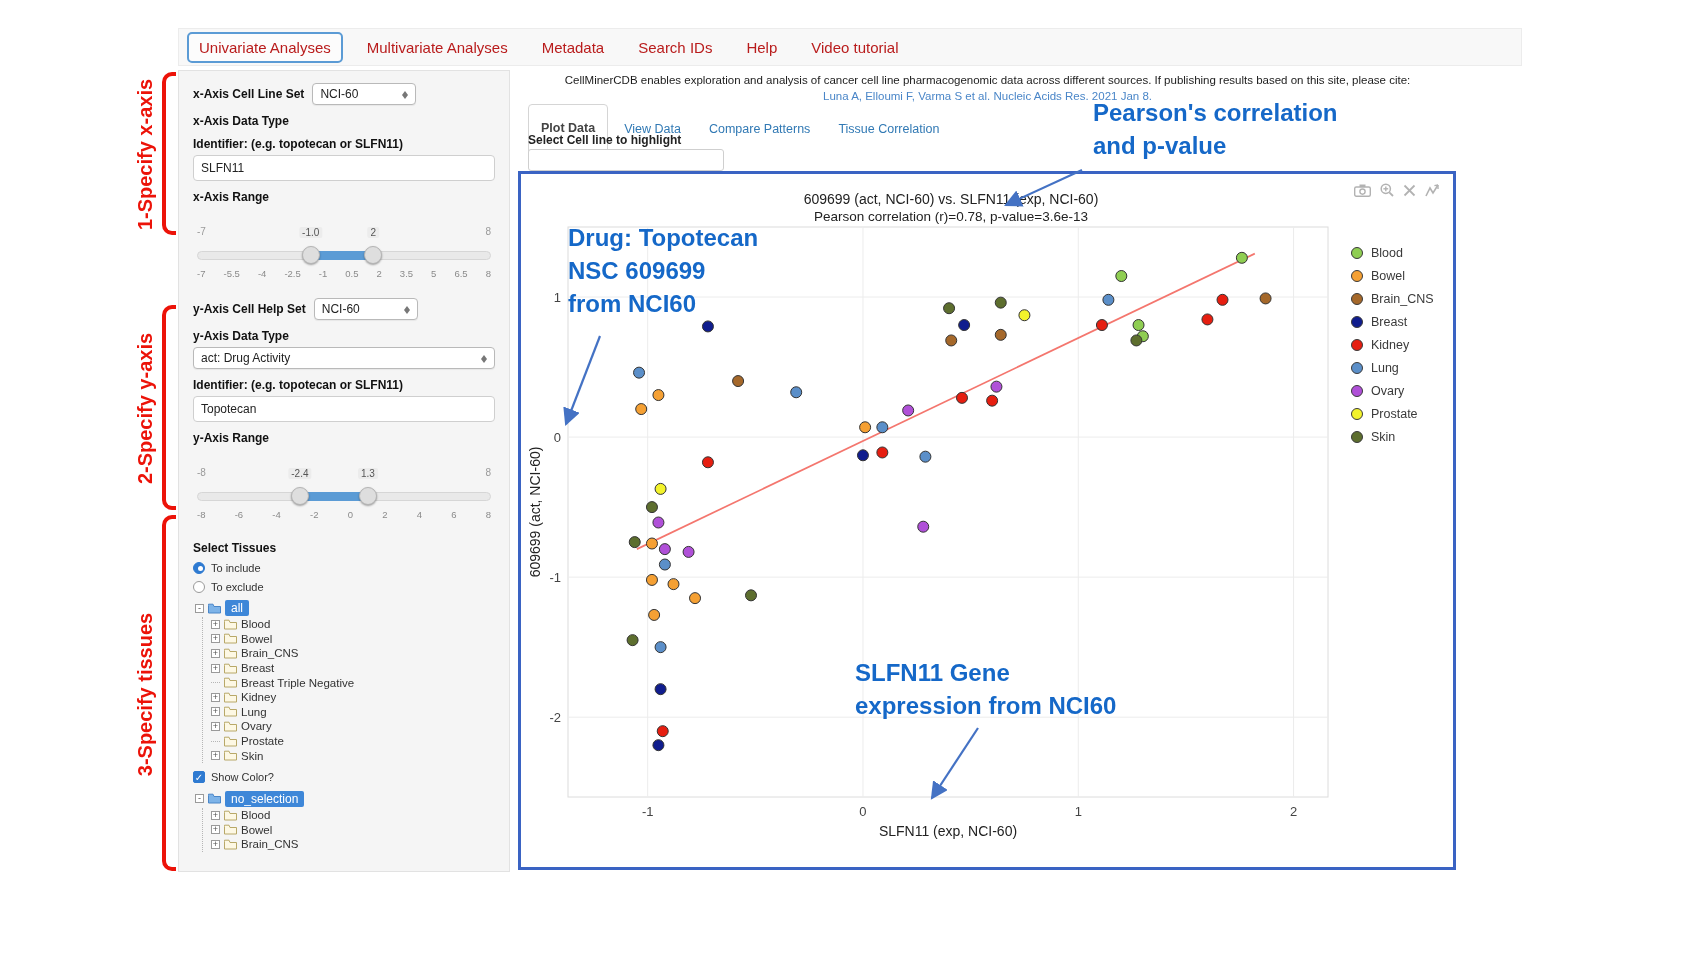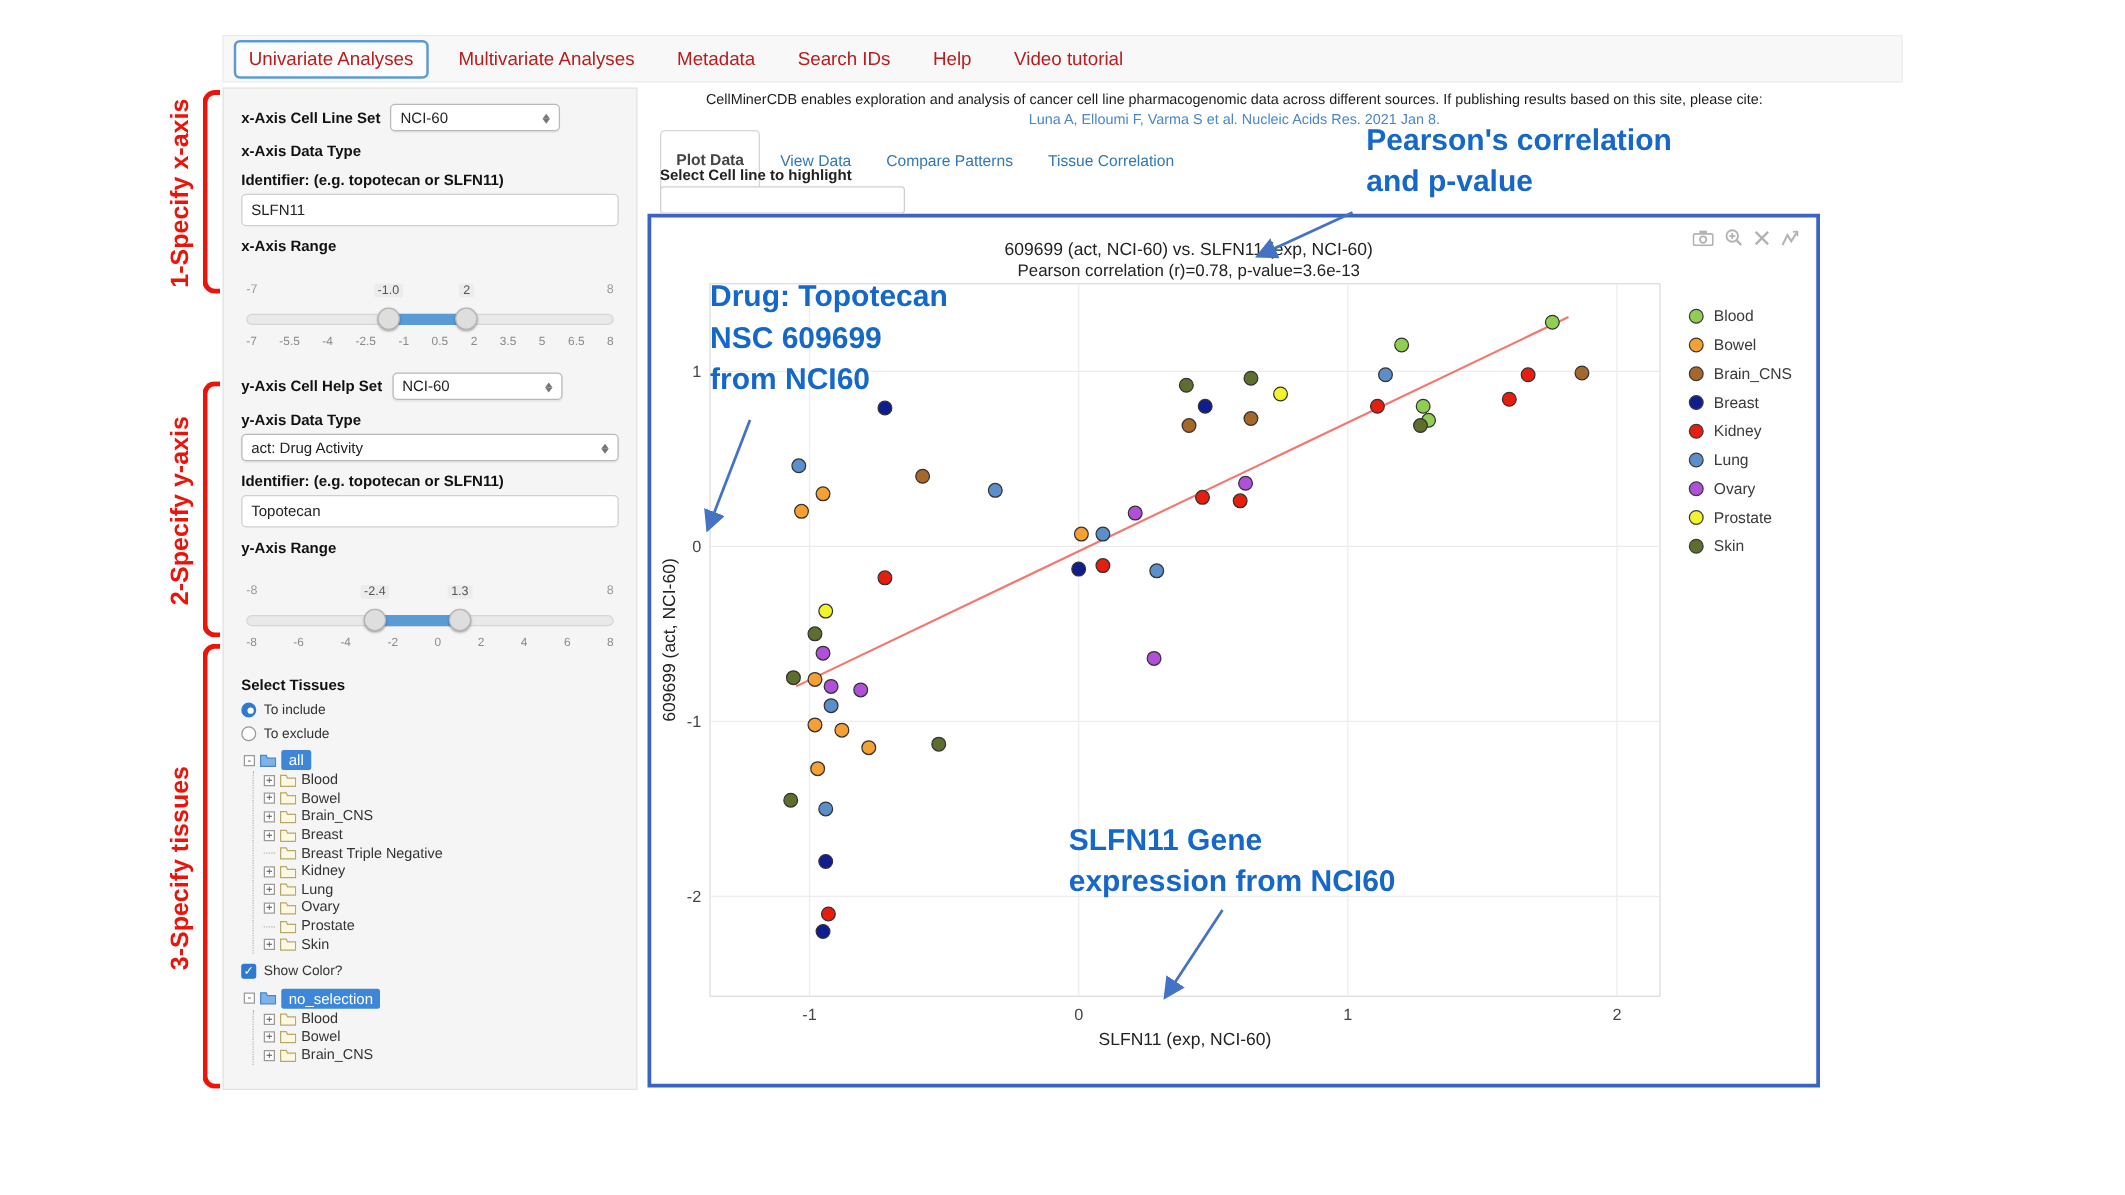--- a/index.html
+++ b/index.html
@@ -21,21 +21,21 @@
   
   .sidebar { position:absolute; left:178px; top:70px; width:332px; height:802px; background:#f5f5f5;
              border:1px solid #e2e2e2; padding:12px 14px 6px 14px; font-size:12px; overflow:hidden; z-index:2; }
   .sb-label { font-weight:bold; font-size:12px; margin:9px 0 4px; color:#111; }
   .inline-row { display:flex; align-items:center; gap:8px; margin-bottom:2px; }
   .inline-row .sb-label { margin:0; }
   .fake-select { background:#fff; border:1px solid #b9b9b9; border-radius:4px; height:22px; line-height:20px;
                  padding:0 22px 0 7px; position:relative; font-size:12px; color:#222; cursor:pointer;
                  box-shadow:0 1px 1px rgba(0,0,0,.06); white-space:nowrap; overflow:hidden; }
   .fake-select.full { width:100%; }
-  .fake-select.small { width:136px; }
+  .fake-select.small { width:104px; }
   .sel-arrows { position:absolute; right:5px; top:4px; width:9px; height:14px; }
   .sel-arrows::before { content:""; position:absolute; top:0; left:1px; border:3.5px solid transparent; border-bottom:4px solid #777; }
   .sel-arrows::after  { content:""; position:absolute; bottom:0; left:1px; border:3.5px solid transparent; border-top:4px solid #777; }
   .text-input { width:100%; height:24px; border:1px solid #cfcfcf; border-radius:4px; background:#fff;
                 padding:12px 7px; font-size:12px; font-family:"Liberation Sans",sans-serif; color:#222; }
 
   
   .slider { position:relative; height:60px; margin:22px 4px 2px 4px; }
   .sl-edge { position:absolute; top:0; font-size:10px; color:#9a9a9a; }
   .sl-edge-min { left:0; } .sl-edge-max { right:0; }

